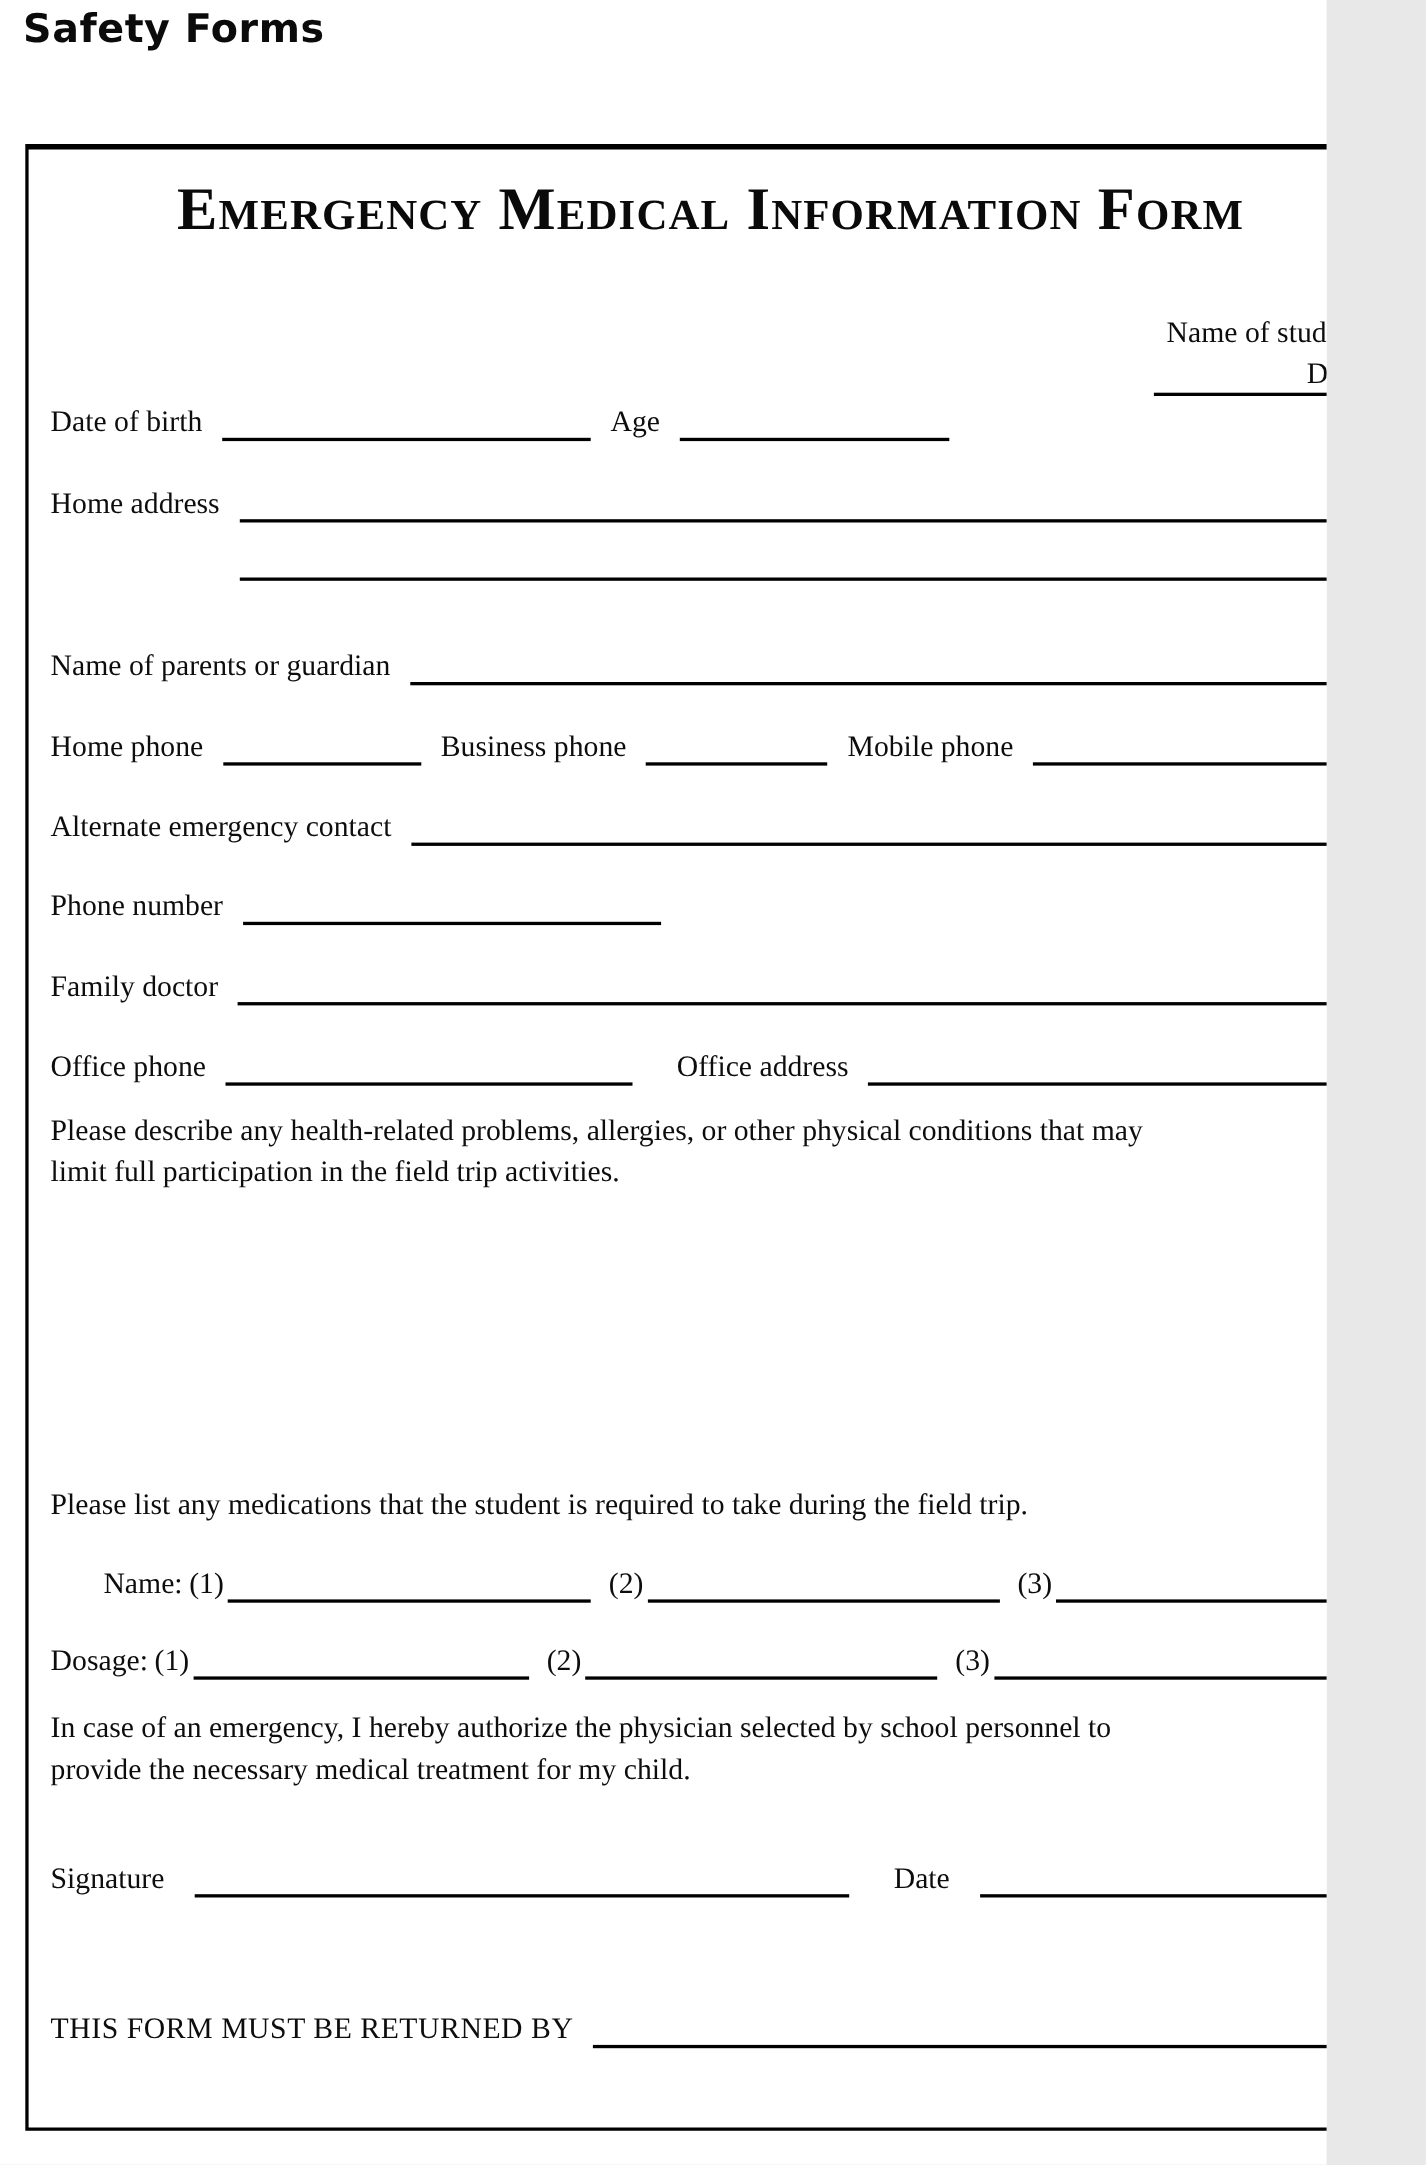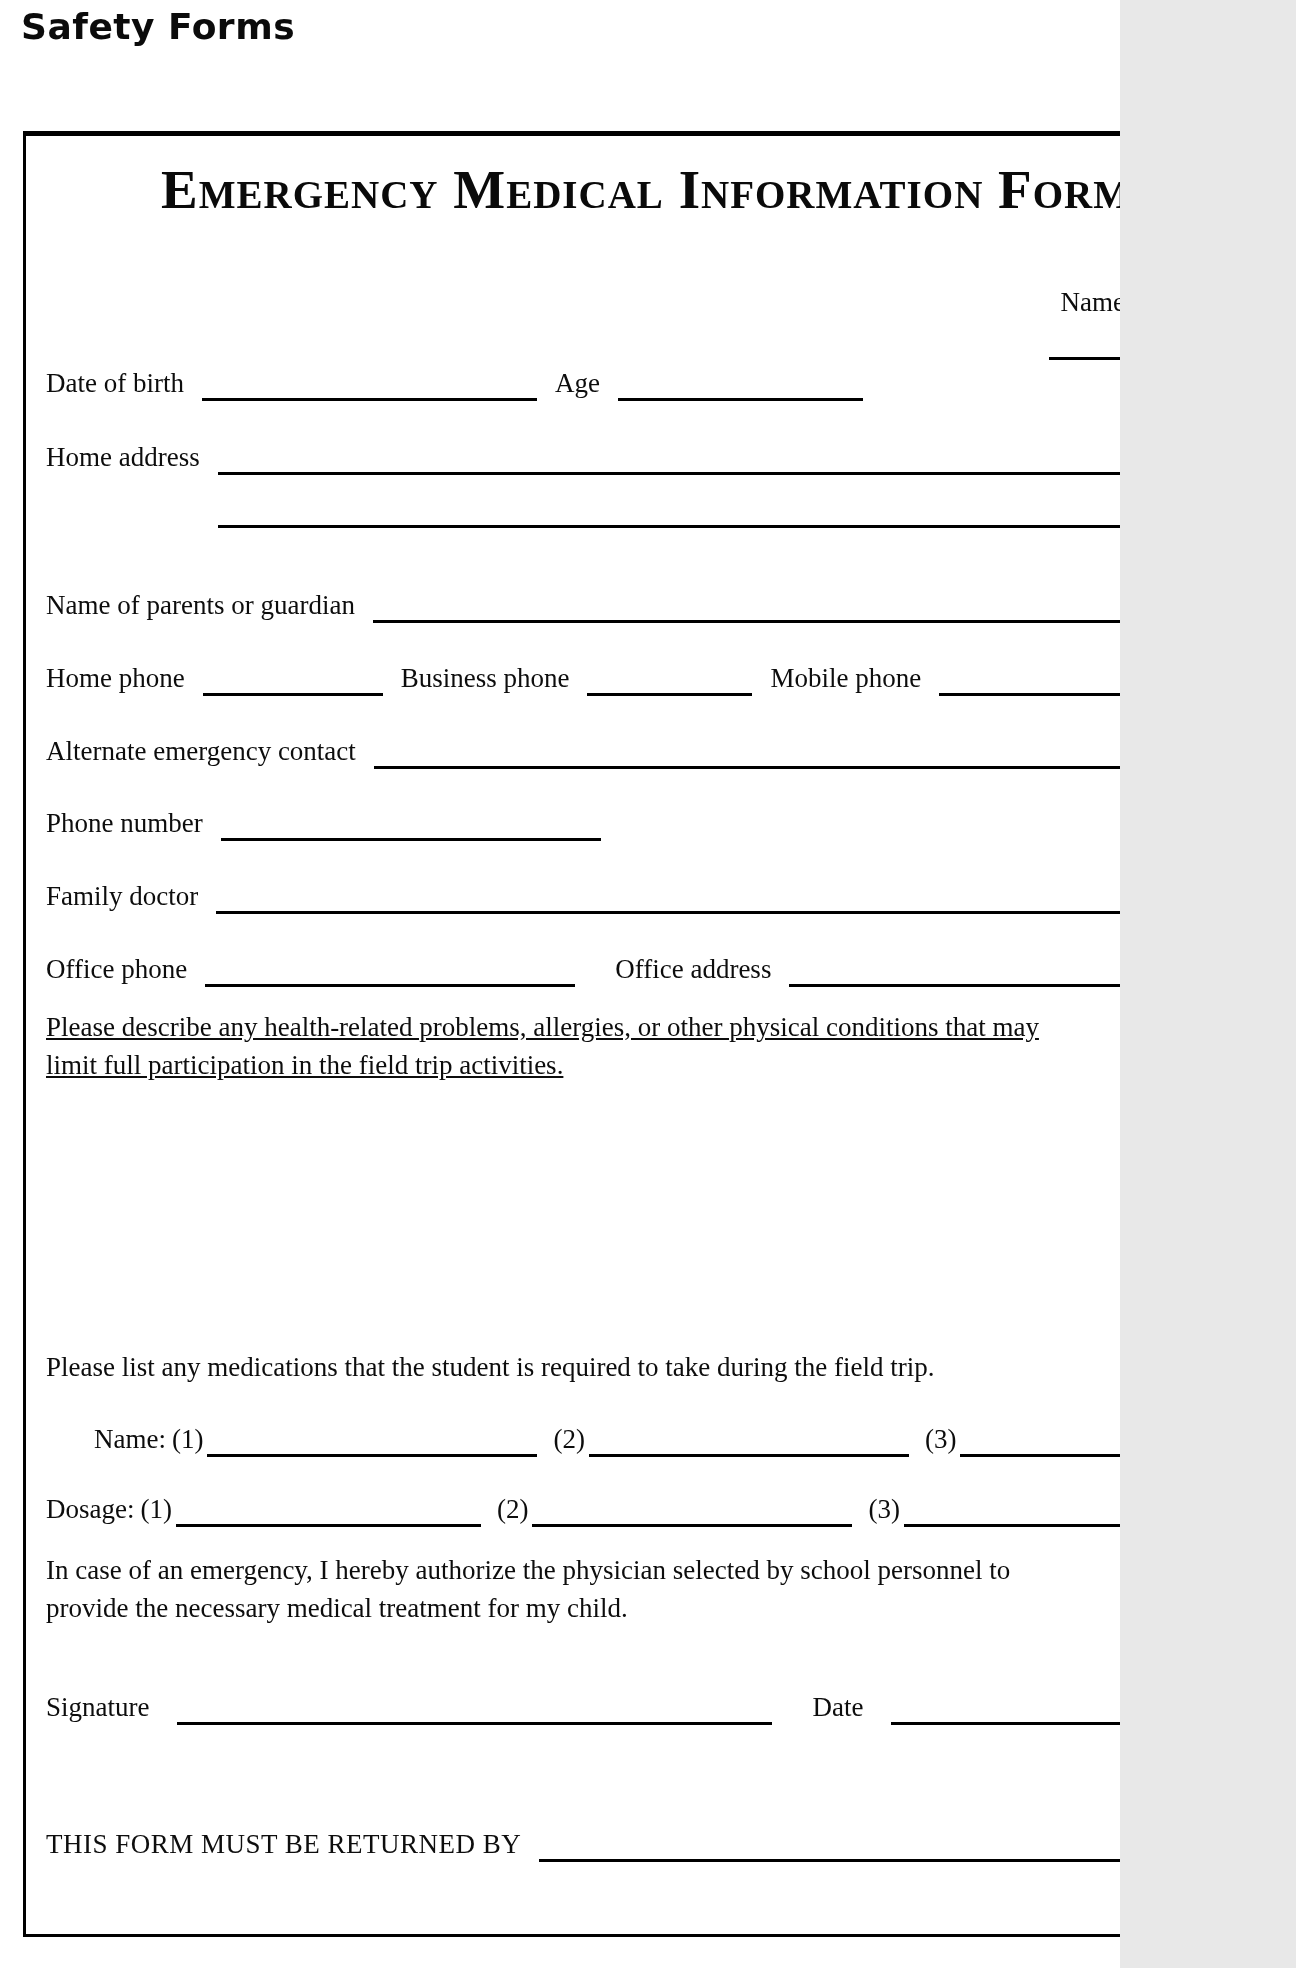--- a/index.html
+++ b/index.html
@@ -1,18 +1,18 @@
 <!DOCTYPE html>
 <html><head>
 <meta charset="utf-8">
 <style>
   html,body{margin:0;padding:0;background:#e8e8e8;}
   .page{
     position:relative;
-    width:1120px;height:1968px;
+    width:1206px;height:1968px;
     background:#ffffff;
     font-family:"Liberation Serif", serif;
     color:#0d0d0d;
     overflow:hidden;
   }
   .doc-heading{
     position:absolute;top:6px;left:21px;
     font-family:"DejaVu Sans", sans-serif;
     font-weight:bold;
     font-size:36px;
@@ -131,21 +131,21 @@
       <span class="blank fill"></span>
     </div>
 
     <div class="row" style="top:809px;">
       <span class="lbl">Office phone</span>
       <span class="blank" style="width:370px;"></span>
       <span class="lbl" style="padding-left:22px;margin-top:16px;">Office address</span>
       <span class="blank fill"></span>
     </div>
 
-    <div class="para" style="top:872px;text-decoration:underline;">
+    <div class="para" style="top:872px;">
       <div>Please describe any health-related problems, allergies, or other physical conditions that may</div>
       <div>limit full participation in the field trip activities.</div>
     </div>
 
     <div class="notes-area" style="top:960px;height:245px;"></div>
 
     <div class="para" style="top:1212px;">
       <div>Please list any medications that the student is required to take during the field trip.</div>
     </div>
 

